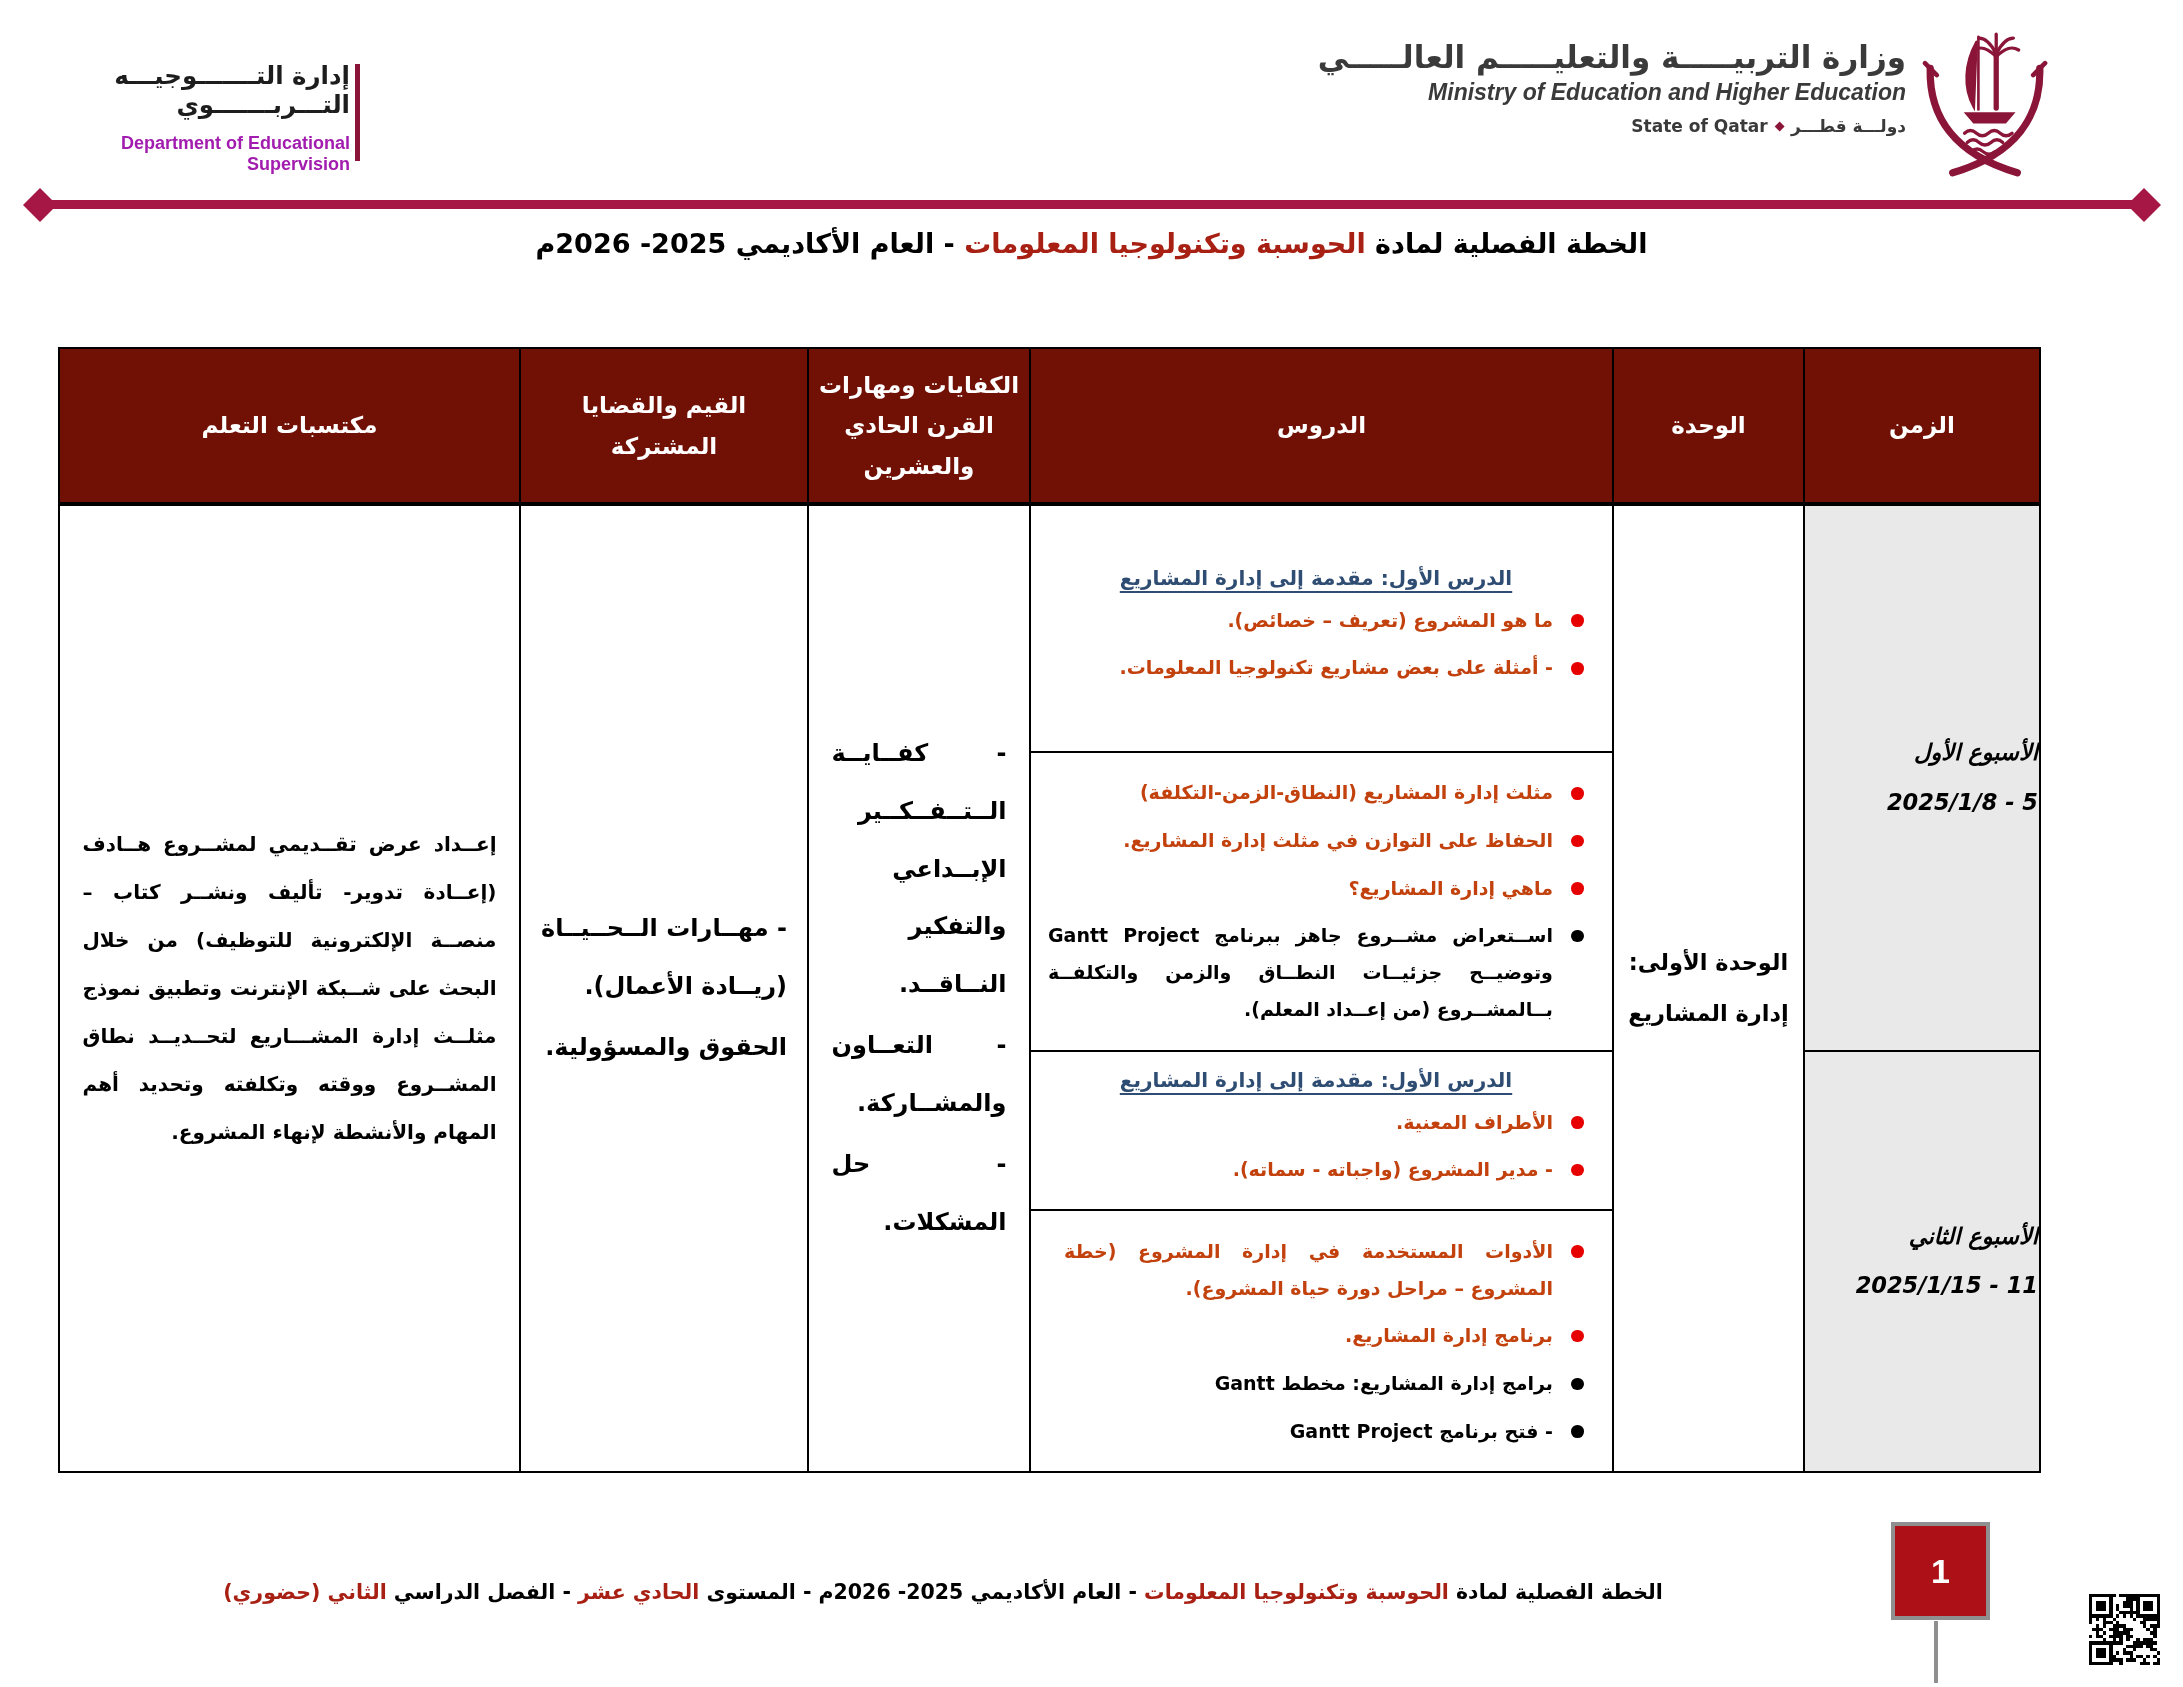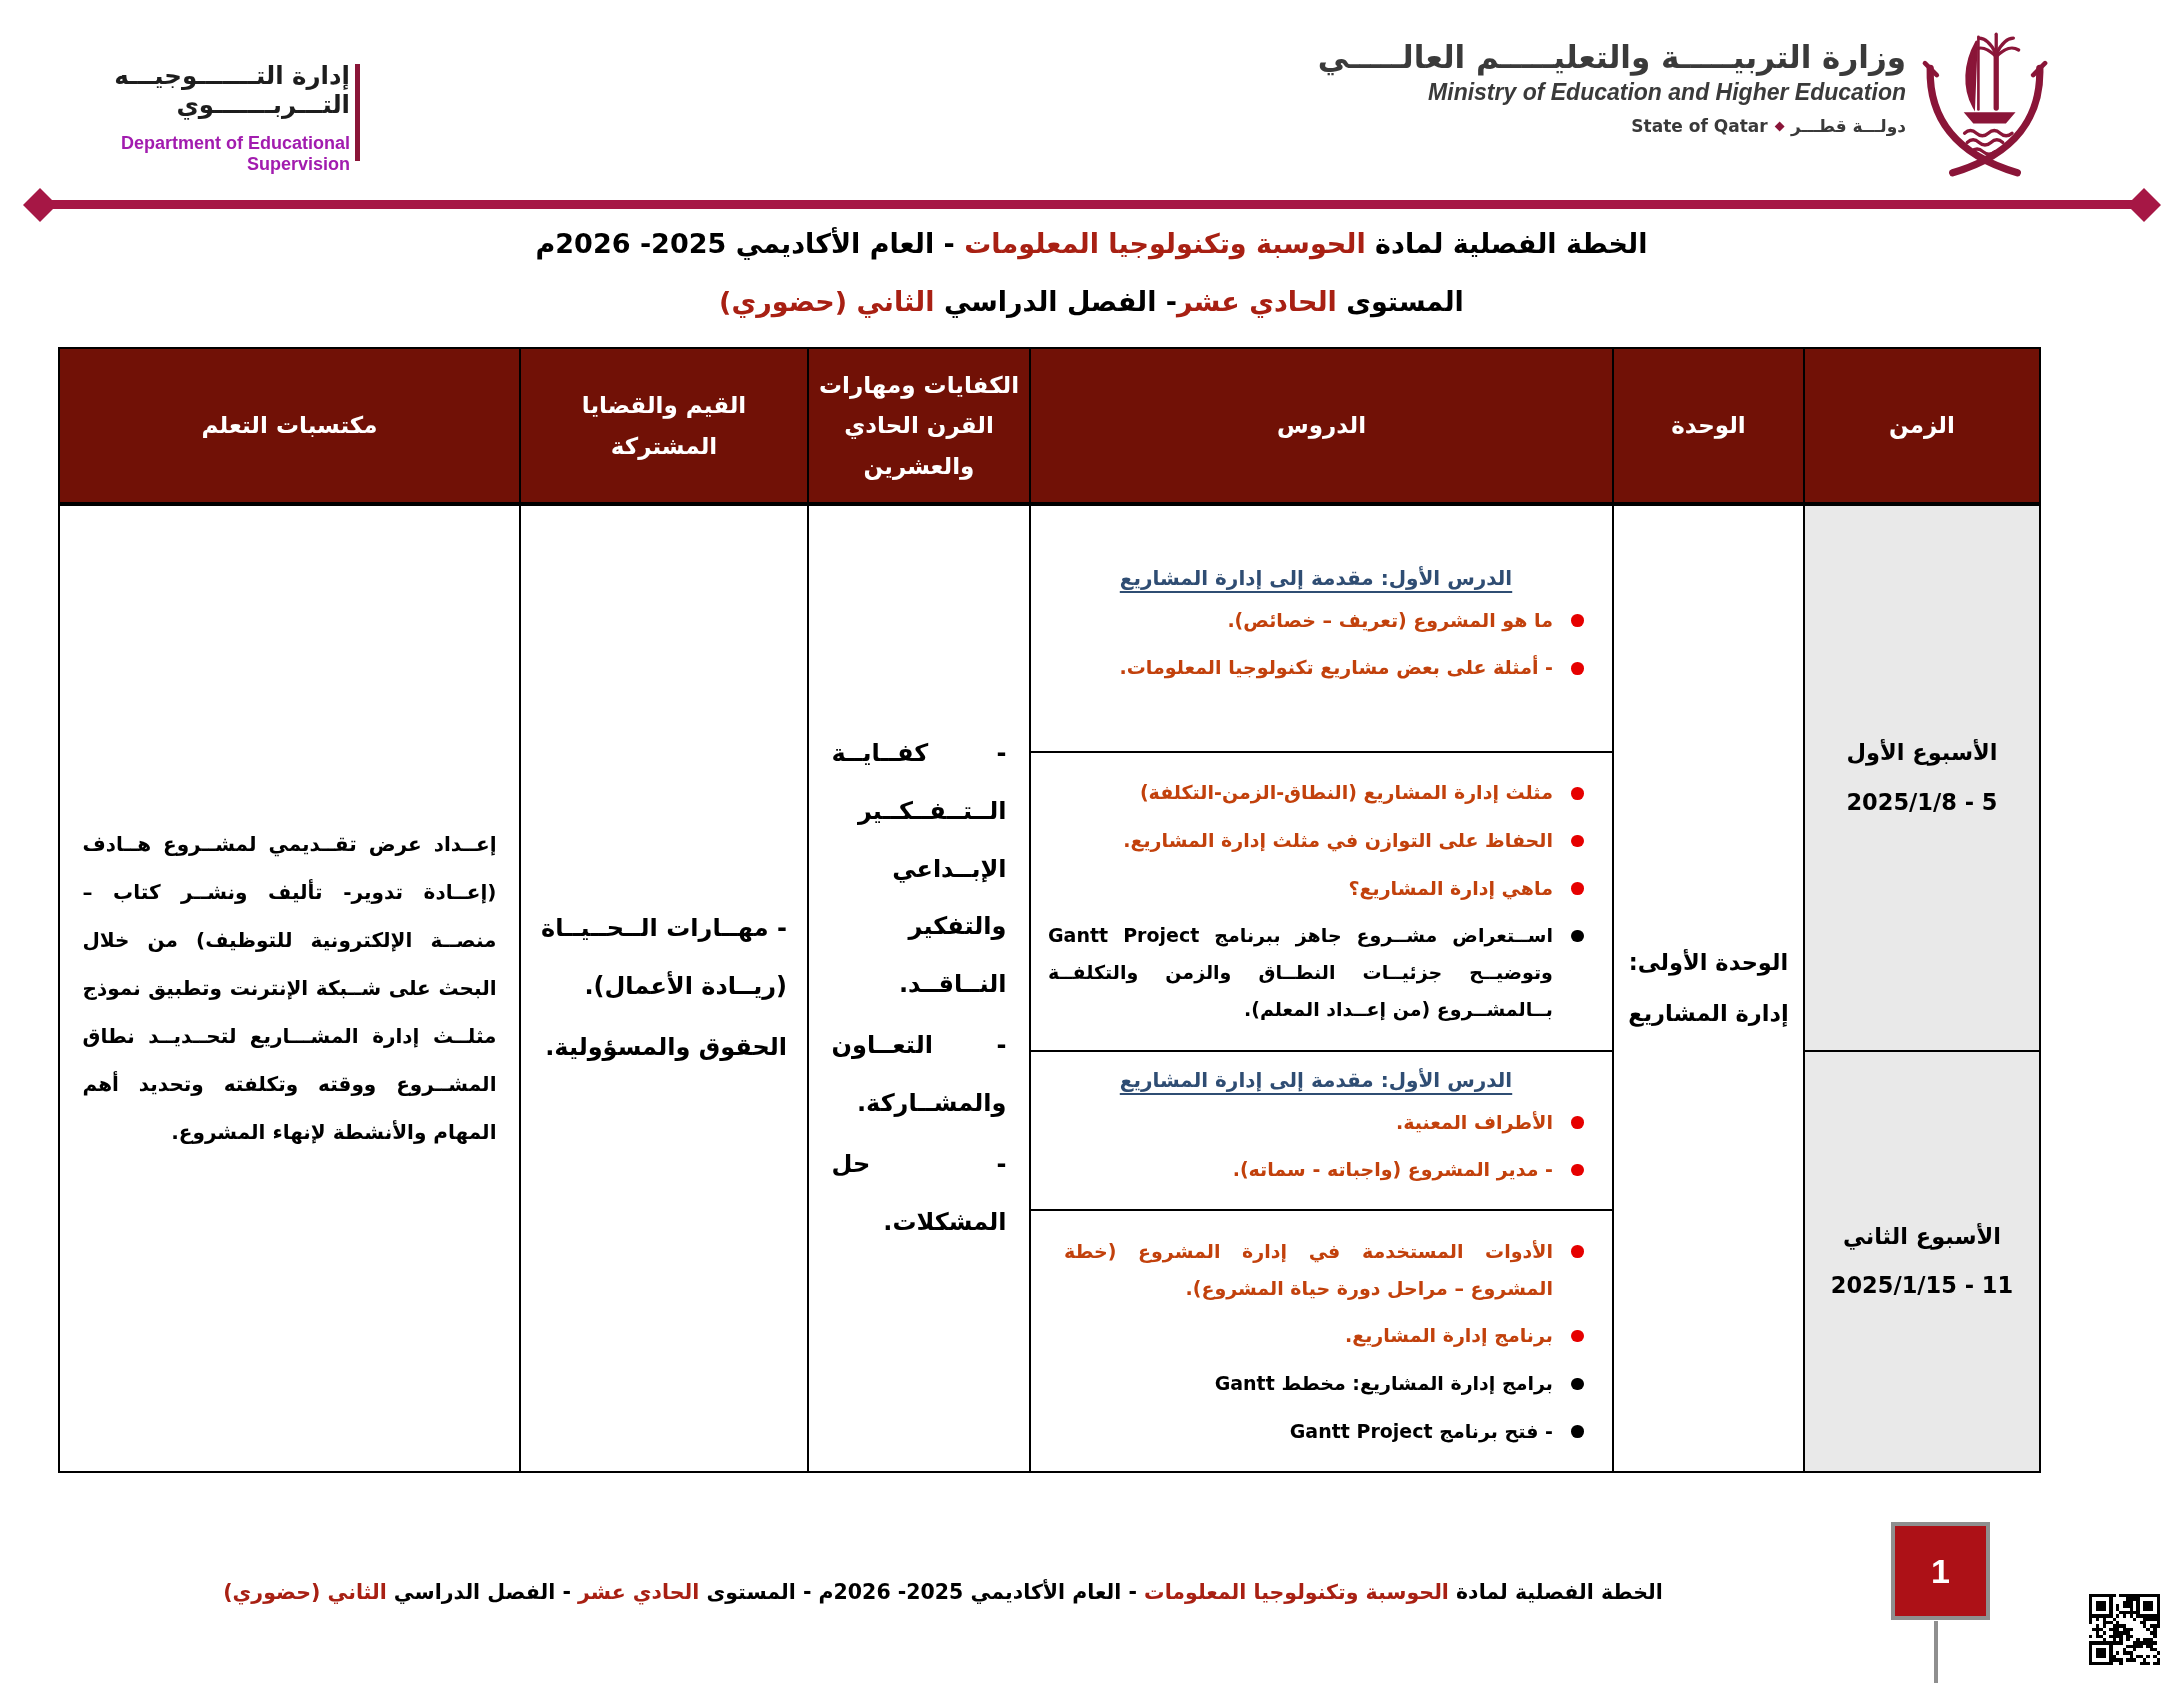--- a/index.html
+++ b/index.html
@@ -28,21 +28,21 @@
   
   .doc-title{position:absolute;left:0;width:100%;text-align:center;direction:rtl;font-weight:bold;font-size:27px;color:#000;}
   .t1{top:228px;}
   .t2{top:286px;}
   .red-seg{color:#A82013;}
 
   
   table.plan{position:absolute;left:58px;top:347px;width:1981px;border-collapse:collapse;table-layout:fixed;direction:rtl;border:2.6px solid #000;}
   .plan th{background:#711106;color:#fff;font-size:23px;font-weight:bold;text-align:center;vertical-align:middle;border:2px solid #000;border-bottom:4.6px solid #000;height:148px;line-height:1.75;padding:2.6px 9.3px;}
   .plan td{border:2px solid #000;vertical-align:middle;font-weight:bold;color:#000;}
-  td.time-cell{background:#E9E9E9;text-align:center;font-size:22.5px;line-height:2.2;}
+  td.time-cell{background:#E9E9E9;text-align:right;font-size:22.5px;line-height:2.2;font-style:italic;}
   td.unit-cell{text-align:center;font-size:22.5px;line-height:2.3;}
   td.lessons-cell{padding:10.6px 28px 10.6px 17px;font-size:19px;}
   td.comp-cell{padding:12px 22.5px;font-size:24px;line-height:2.4;text-align:justify;}
   td.values-cell{padding:12px 20px;font-size:24px;line-height:2.4;text-align:justify;}
   td.outcomes-cell{padding:13.2px 22.5px;font-size:20px;line-height:2.4;text-align:justify;}
 
   .lesson-title{color:#2F4D73;text-decoration:underline;text-decoration-thickness:2px;text-underline-offset:6px;text-align:center;font-size:20px;margin:5.3px 0 12px 0;font-weight:bold;}
   .bullet-item{display:flex;align-items:flex-start;gap:18.5px;margin:10.6px 0;line-height:1.95;}
   .bullet-item .dot{flex:none;width:12.6px;height:12.6px;border-radius:50%;margin-top:12.6px;}
   .bullet-item.red .dot{background:#E60000;}
@@ -105,23 +105,20 @@
       <path d="M88 204 q 9 -8 18 0 t 18 0" stroke-width="5"></path>
     </g>
   </svg>
 
   <div class="sep-diamond left"></div>
   <div class="sep-line"></div>
   <div class="sep-diamond right"></div>
 
   <div class="doc-title t1">
     <span>الخطة الفصلية لمادة </span><span class="red-seg">الحوسبة وتكنولوجيا المعلومات</span><span> - العام الأكاديمي 2025- 2026م</span>
-  </div>
-  <div class="doc-title t2">
-    <span>المستوى </span><span class="red-seg">الحادي عشر</span><span>- الفصل الدراسي </span><span class="red-seg">الثاني (حضوري)</span>
   </div>
 
   <table class="plan">
     <colgroup>
       <col style="width:236px">
         <col style="width:191px">
         <col style="width:583px">
         <col style="width:222px">
         <col style="width:288px">
         <col style="width:461px">

